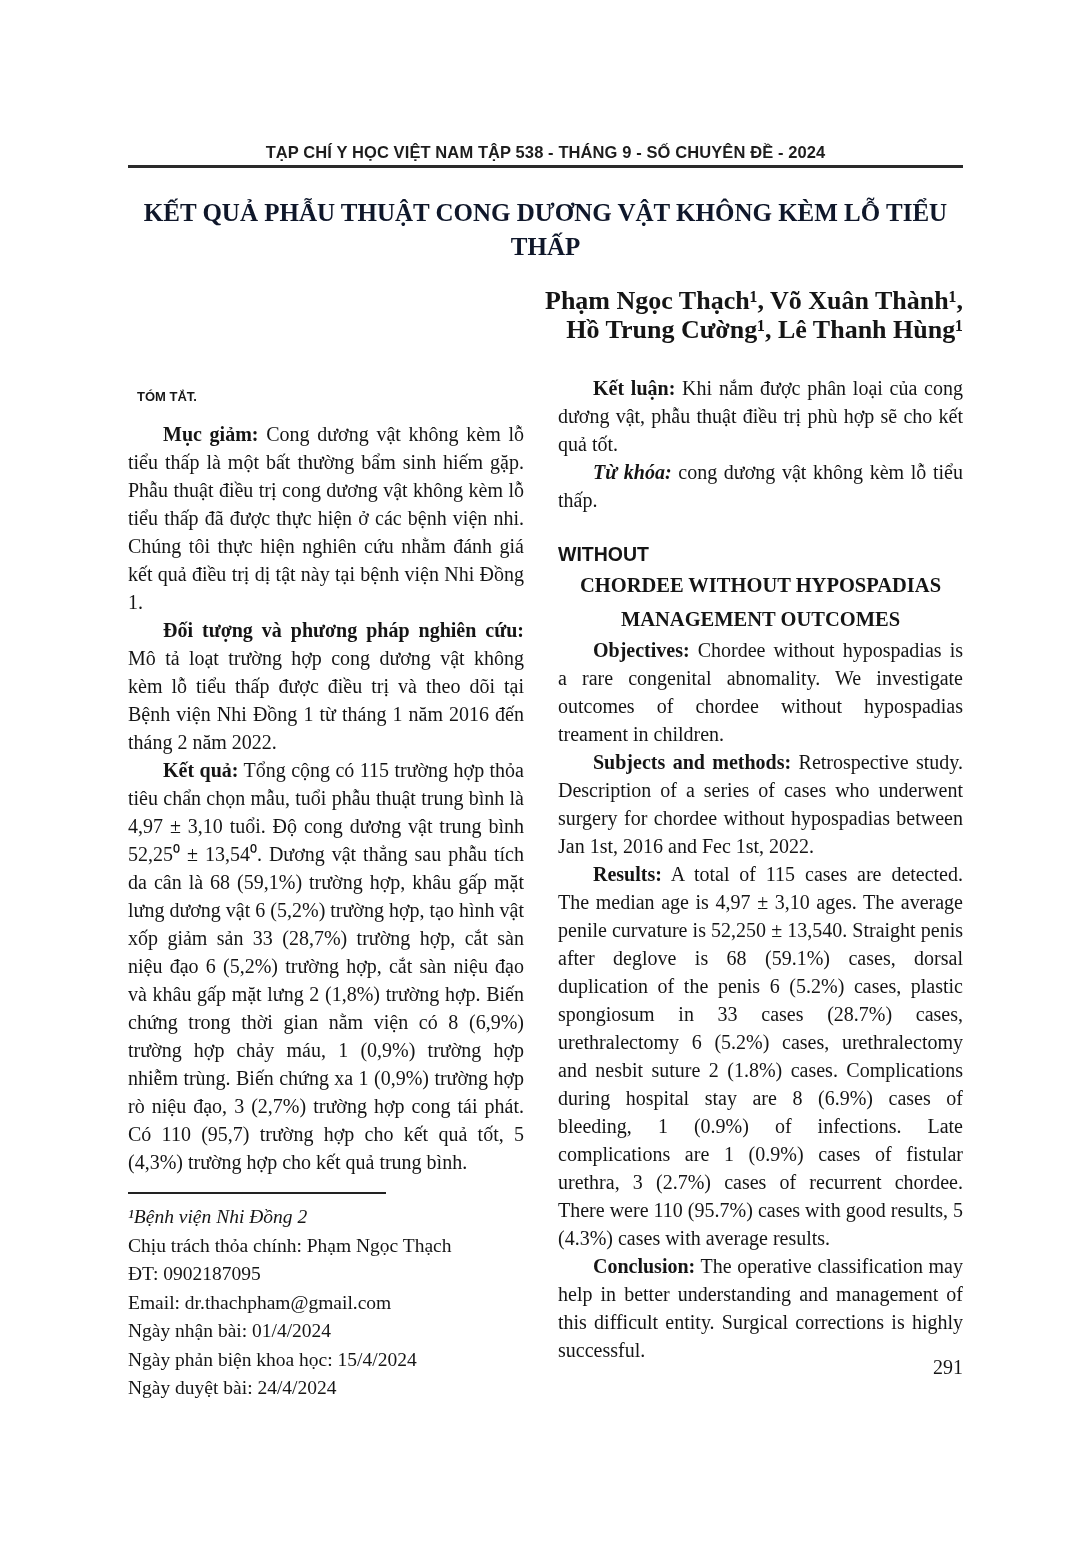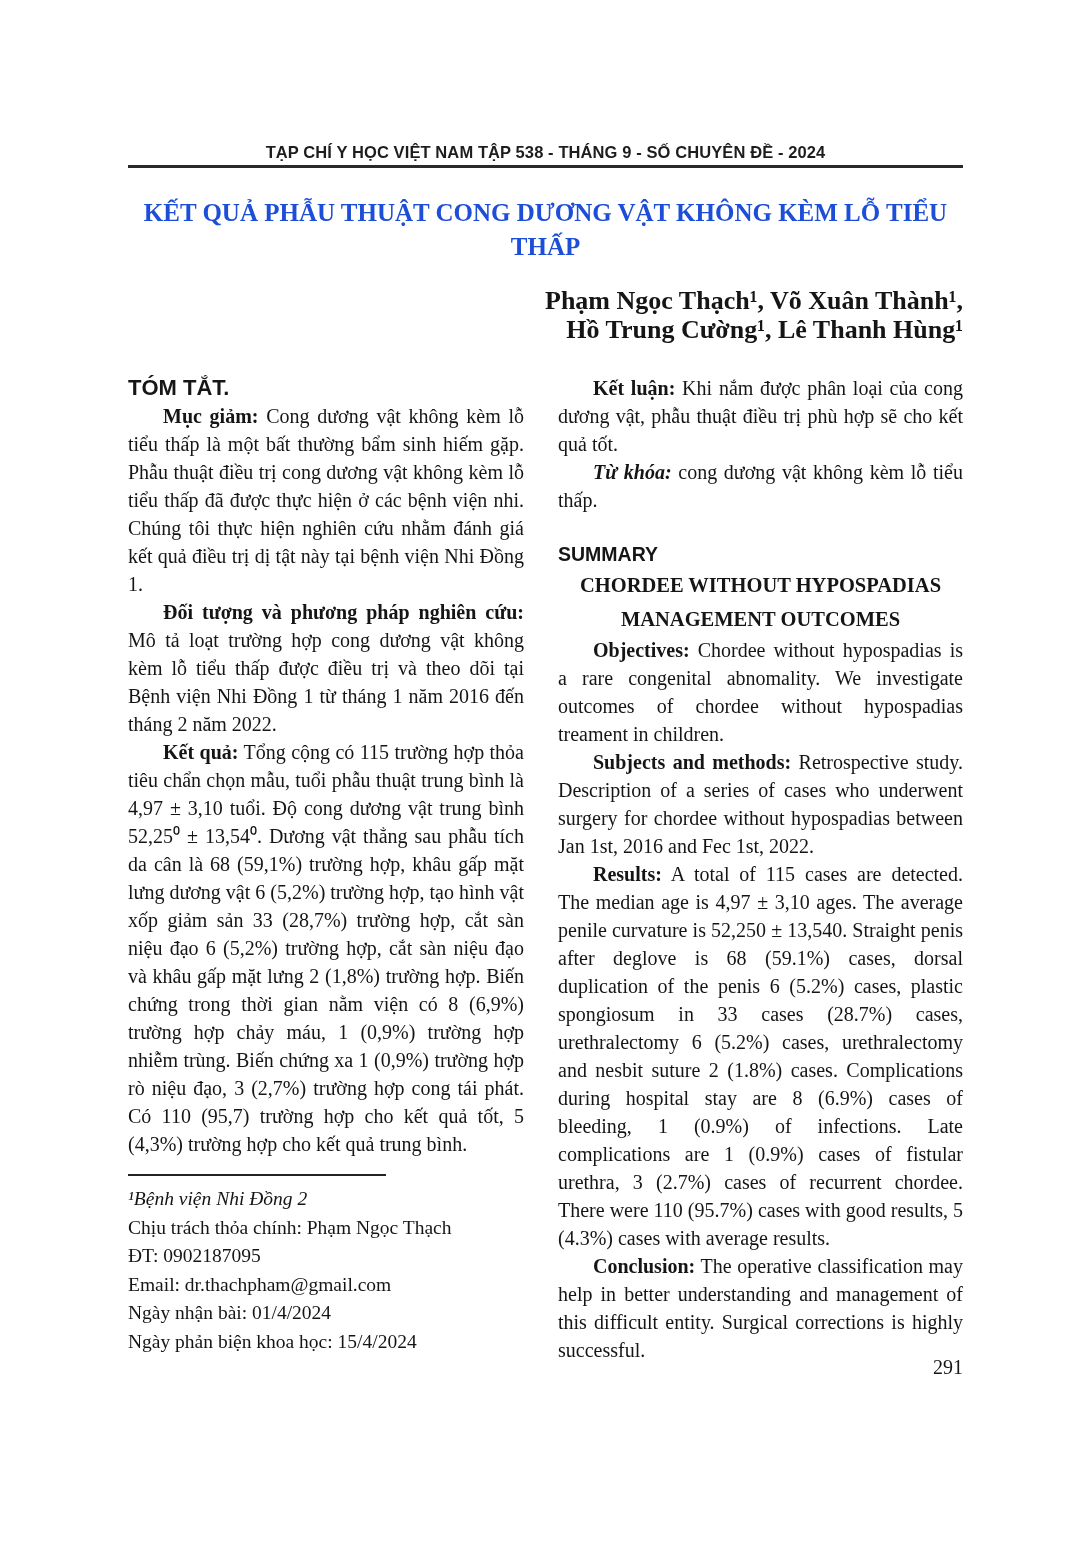--- a/index.html
+++ b/index.html
@@ -27,21 +27,21 @@
     border: 0;
     border-bottom: 3.5px solid #2a2a2a;
     margin: 3px 0 0 0;
   }
   .page-title {
     font-weight: bold;
     font-size: 25px;
     line-height: 34px;
     text-align: center;
     margin-top: 28px;
-    color: #1d4ed8;
+    color: #0f172a;
   }
   .authors {
     margin-top: 22px;
     text-align: right;
     font-weight: bold;
     font-size: 26px;
     line-height: 29px;
   }
 
   .columns {
@@ -49,23 +49,23 @@
     gap: 34px;
     margin-top: 30px;
     align-items: flex-start;
   }
   .col-left  { width: 396px; flex: 0 0 396px; }
   .col-right { width: 405px; flex: 0 0 405px; }
 
   h2.section-heading {
     font-family: "Liberation Sans", sans-serif;
     font-weight: bold;
-    font-size: 22px;
+    font-size: 13px;
     line-height: 28px;
-    margin: 0;
+    margin: 9px;
     color: #161616;
   }
   p.para {
     margin: 0;
     text-align: justify;
     text-indent: 35px;
     font-size: 20px;
     line-height: 28px;
   }
   .lead { font-weight: bold; }
@@ -129,30 +129,31 @@
       <p class="para"><b class="lead">Kết quả:</b><span> Tổng cộng có 115 trường hợp thỏa tiêu chẩn chọn mẫu, tuổi phẫu thuật trung bình là 4,97 ± 3,10 tuổi. Độ cong dương vật trung bình 52,25⁰ ± 13,54⁰.  Dương vật thẳng sau phẫu tích da cân là 68 (59,1%) trường hợp, khâu gấp mặt lưng dương vật 6 (5,2%) trường hợp, tạo hình vật xốp giảm sản 33 (28,7%) trường hợp, cắt sàn niệu đạo 6 (5,2%) trường hợp, cắt sàn niệu đạo và khâu gấp mặt lưng 2 (1,8%) trường hợp. Biến chứng trong thời gian nằm viện có 8 (6,9%) trường hợp chảy máu, 1 (0,9%) trường hợp nhiễm trùng. Biến chứng xa 1 (0,9%) trường hợp rò niệu đạo, 3 (2,7%) trường hợp cong tái phát. Có 110 (95,7) trường hợp cho kết quả tốt, 5 (4,3%) trường hợp cho kết quả trung bình.</span></p>
 
       <div class="footnote">
         <hr class="fn-rule">
         <div class="fn-line fn-aff">¹Bệnh viện Nhi Đồng 2</div>
         <div class="fn-line">Chịu trách thỏa chính: Phạm Ngọc Thạch</div>
         <div class="fn-line">ĐT: 0902187095</div>
         <div class="fn-line">Email: dr.thachpham@gmail.com</div>
         <div class="fn-line">Ngày nhận bài: 01/4/2024</div>
         <div class="fn-line">Ngày phản biện khoa học: 15/4/2024</div>
+        <div class="fn-line">Ngày duyệt bài: 24/4/2024</div>
       </div>
     </div>
 
     <div class="col-right">
 
       <p class="para"><b class="lead">Kết luận:</b><span> Khi nắm được phân loại của cong dương vật, phẫu thuật điều trị phù hợp sẽ cho kết quả tốt.</span></p>
 
       <p class="para"><b class="lead italic">Từ khóa:</b><span> cong dương vật không kèm lỗ tiểu thấp.</span></p>
 
-      <div class="summary-heading">SUMMARY</div>
+      <div class="summary-heading">WITHOUT</div>
       <div class="en-title">CHORDEE WITHOUT HYPOSPADIAS MANAGEMENT OUTCOMES</div>
 
       <p class="para"><b class="lead">Objectives:</b><span> Chordee without hypospadias is a rare congenital abnomality. We investigate outcomes of chordee without hypospadias treament in children.</span></p>
 
       <p class="para"><b class="lead">Subjects and methods:</b><span> Retrospective study. Description of a series of cases who underwent surgery for chordee without hypospadias between Jan 1st, 2016 and Fec 1st, 2022.</span></p>
 
       <p class="para"><b class="lead">Results:</b><span> A total of 115 cases are detected. The median age is 4,97 ± 3,10 ages. The average penile curvature is 52,250 ± 13,540. Straight penis after deglove is 68 (59.1%) cases, dorsal duplication of the penis 6 (5.2%) cases, plastic spongiosum in 33 cases (28.7%) cases, urethralectomy 6 (5.2%) cases, urethralectomy and nesbit suture 2 (1.8%) cases. Complications during hospital stay are 8 (6.9%) cases of bleeding, 1 (0.9%) of infections. Late complications are 1 (0.9%) cases of fistular urethra, 3 (2.7%) cases of recurrent chordee. There were 110 (95.7%) cases with good results, 5 (4.3%) cases with average results.</span></p>
 
       <p class="para"><b class="lead">Conclusion:</b><span> The operative classification may help in better understanding and management of this difficult entity. Surgical corrections is  highly successful.</span></p>
 

